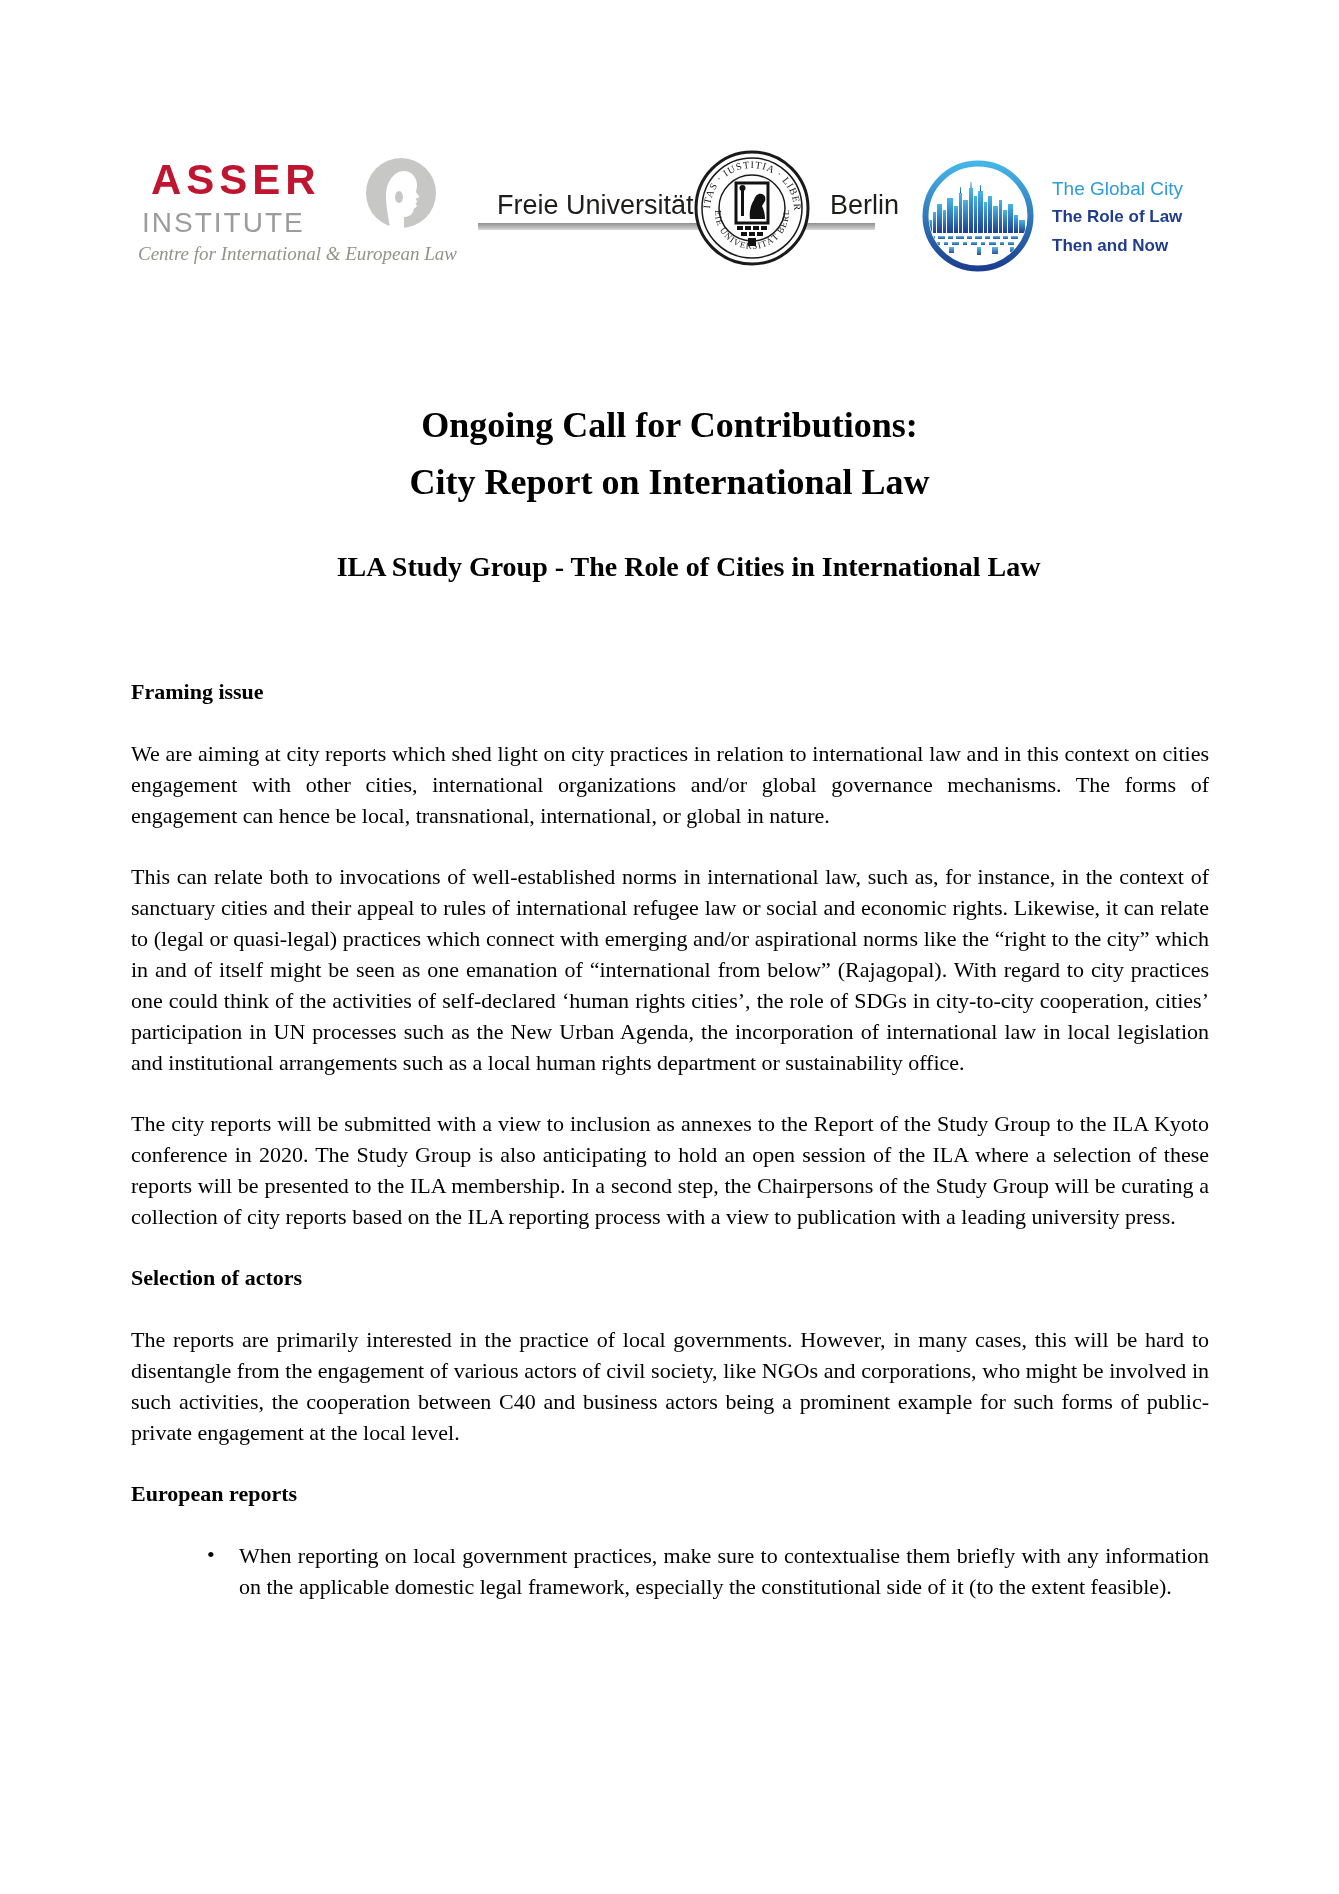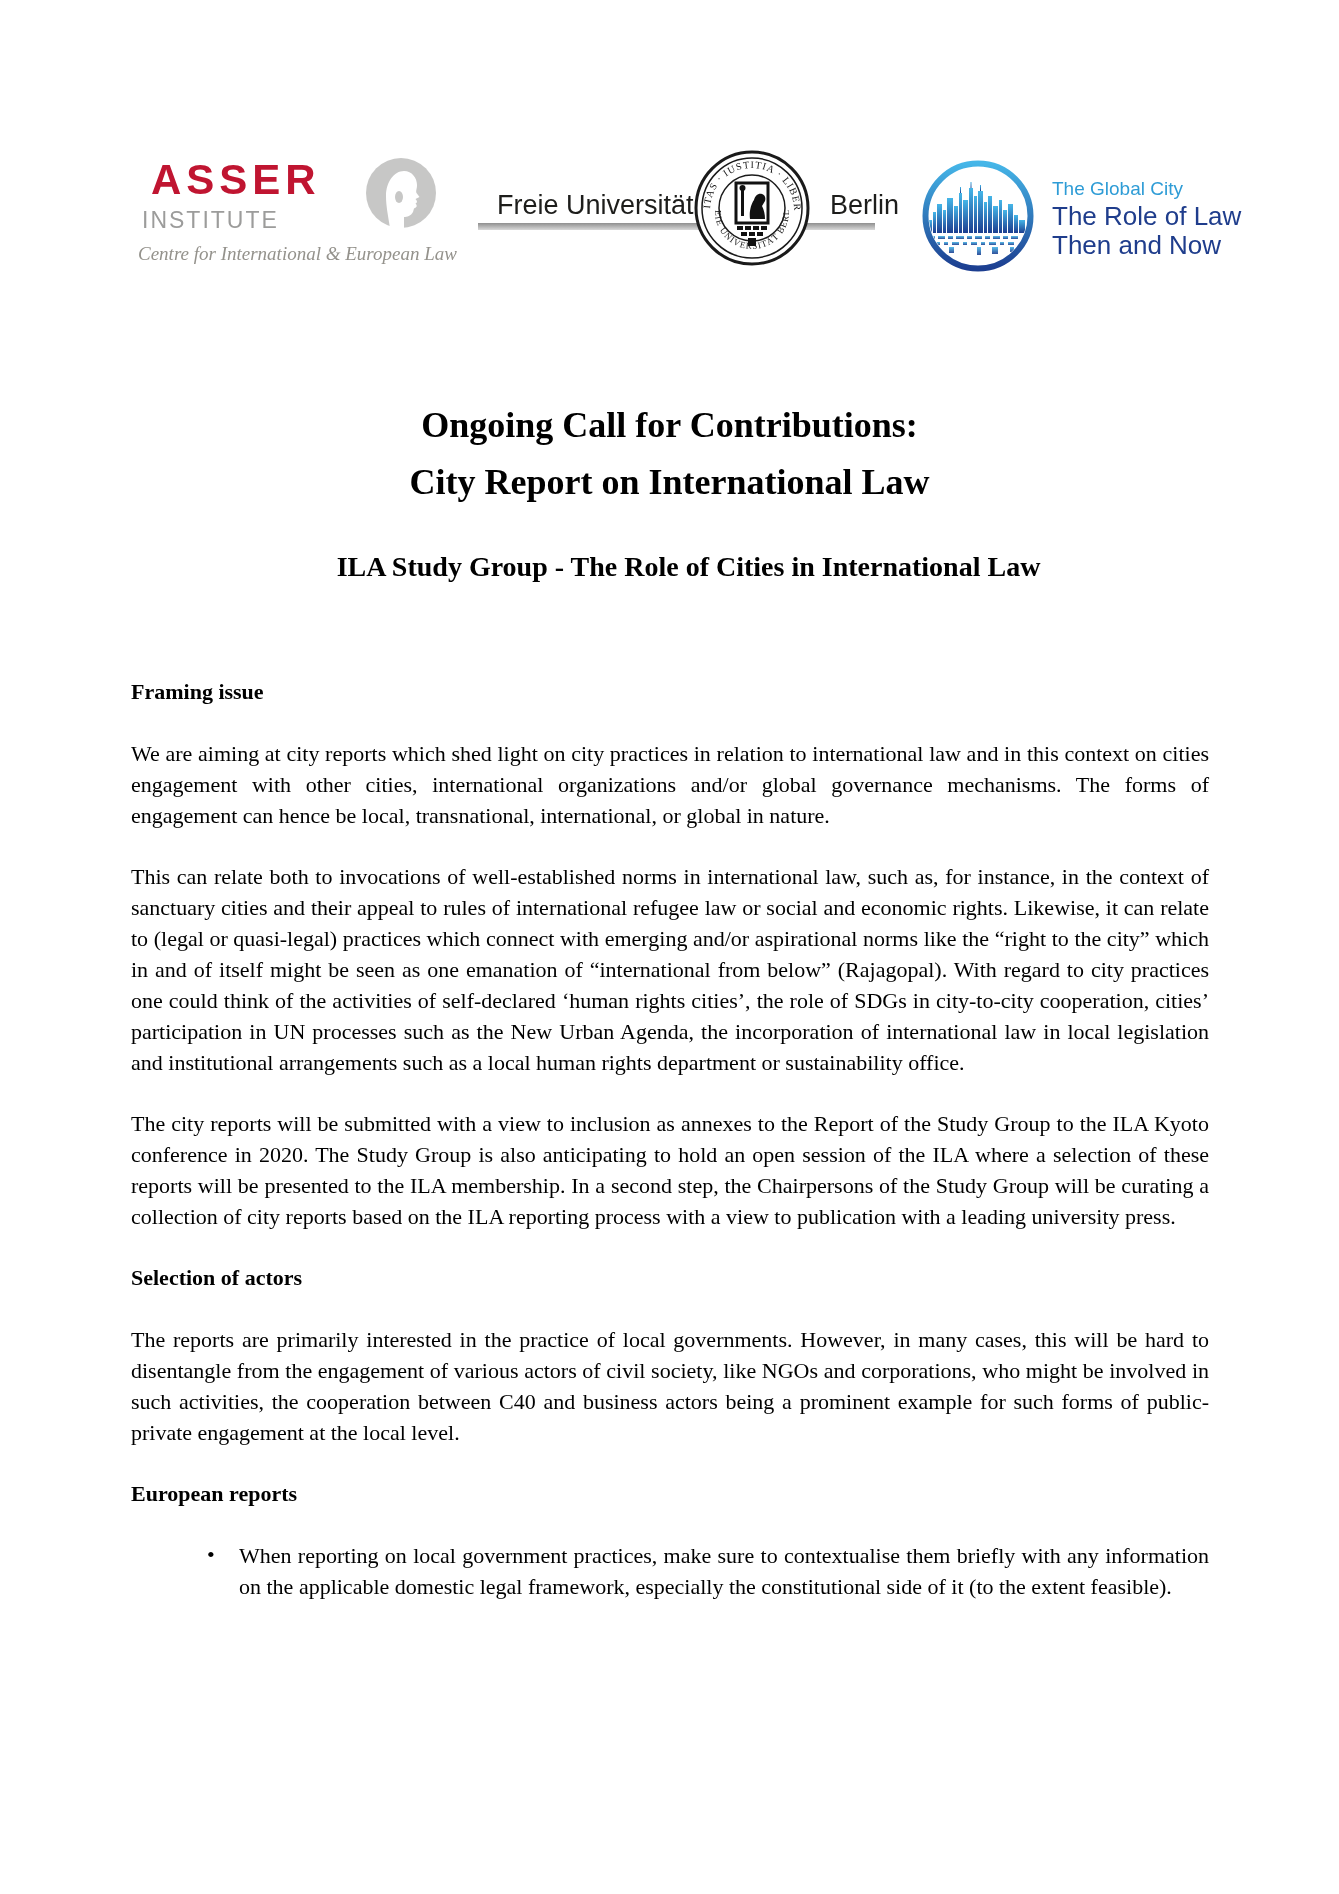--- a/index.html
+++ b/index.html
@@ -7,40 +7,40 @@
     position:relative;width:1339px;height:1894px;background:#ffffff;
     margin:0 auto;overflow:hidden;
     font-family:"Liberation Serif", serif;color:#000;
   }
   
   .asser{position:absolute;left:0;top:0;}
   .asser-name{position:absolute;left:151px;top:156px;
     font-family:"Liberation Sans",sans-serif;font-weight:bold;font-size:42px;
     letter-spacing:5px;color:#C01531;white-space:nowrap;}
   .asser-inst{position:absolute;left:142px;top:207px;
-    font-family:"Liberation Sans",sans-serif;font-size:23px;
+    font-family:"Liberation Sans",sans-serif;font-size:28px;
     letter-spacing:2px;color:#9C9C9B;white-space:nowrap;}
   .asser-tagline{position:absolute;left:138px;top:243px;
     font-family:"Liberation Serif",serif;font-style:italic;font-size:19px;
     color:#94928C;white-space:nowrap;}
   .asser-portrait{position:absolute;left:366px;top:158px;width:70px;height:70px;}
 
   .fu-bar{position:absolute;left:478px;top:223px;width:397px;height:7px;
     background:linear-gradient(#8f8f8f,#d9d9d9);}
   .fu-left{position:absolute;left:497px;top:190px;
     font-family:"Liberation Sans",sans-serif;font-size:27px;color:#1D1D1B;white-space:nowrap;}
   .fu-right{position:absolute;left:802px;top:190px;
     font-family:"Liberation Sans",sans-serif;font-size:27px;color:#1D1D1B;white-space:nowrap;padding-left:28px;}
   .fu-seal{position:absolute;left:694px;top:150px;width:116px;height:116px;}
 
   .gc-circle{position:absolute;left:922px;top:160px;width:112px;height:112px;}
   .gc-text{position:absolute;left:1052px;top:178px;
     font-family:"Liberation Sans",sans-serif;white-space:nowrap;}
   .gc-line1{font-size:19px;color:#2E9CD6;margin-bottom:2px;}
-  .gc-line2,.gc-line3{font-size:26px;font-weight:normal;color:#1F3D8C;line-height:29px;}
+  .gc-line2,.gc-line3{font-size:17px;font-weight:bold;color:#1F3D8C;line-height:29px;}
 
   
   .doc-title{position:absolute;left:0;top:397px;width:1339px;text-align:center;
     font-weight:bold;font-size:36px;line-height:57px;}
   .doc-subtitle{position:absolute;left:0;top:551px;width:1339px;text-align:center;
     font-weight:bold;font-size:28px;margin-left:19px;}
 
   
   .content{position:absolute;left:131px;top:676px;width:1078px;
     font-size:22px;line-height:31px;text-align:justify;}

